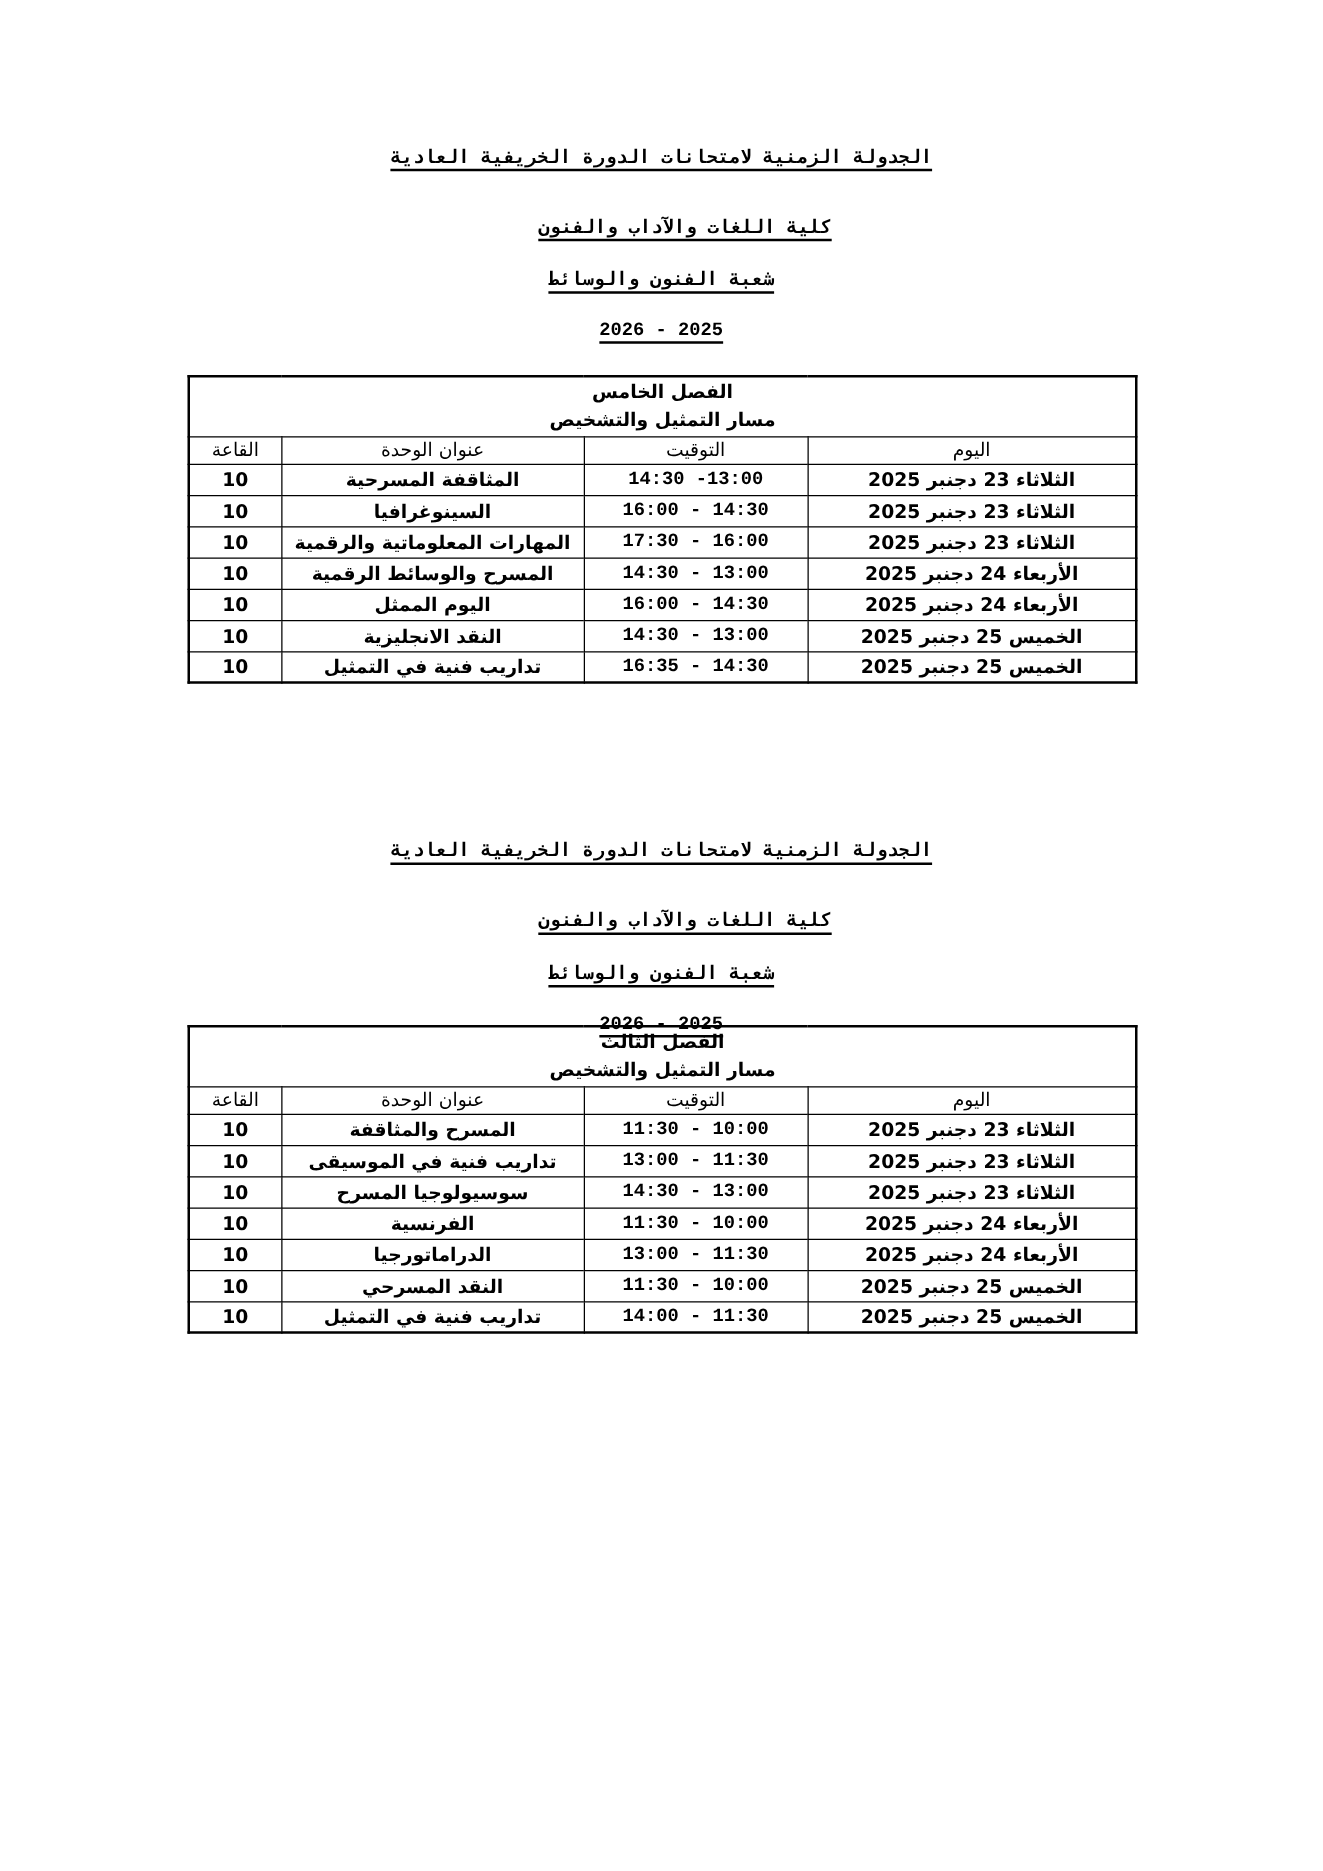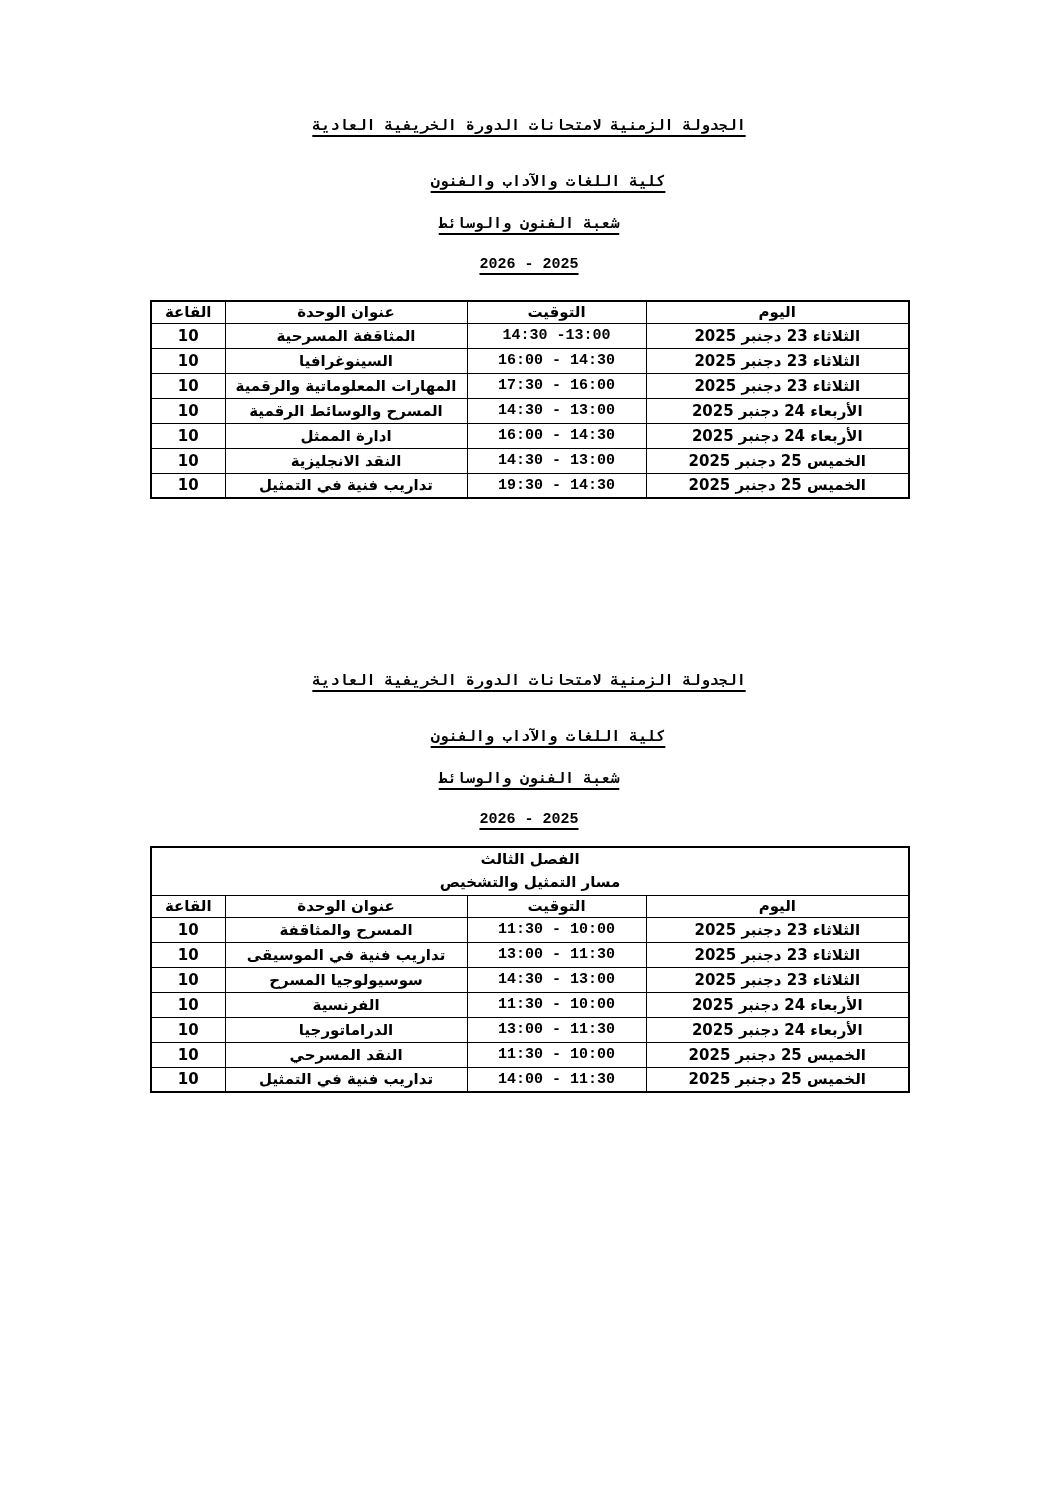--- a/index.html
+++ b/index.html
@@ -48,46 +48,52 @@
     border: 1.5px solid #000000;
     text-align: center;
     vertical-align: middle;
     padding: 0;
     font-size: 15px;
     overflow: hidden;
     white-space: nowrap;
   }
   .caption-cell { height: 48px; }
   .caption-cell .cap-line { line-height: 23px; font-size: 15px; }
-  tr.cols th { height: 22px; font-weight: bold; }
+  tr.cols th { height: 22px; font-weight: normal; }
   tbody td { height: 25px; }
   td.time-cell { direction: ltr; font-family: Liberation Mono, monospace; }
   #titles-1 { top: 116px; }
   #table-1  { top: 300px; }
   #titles-2 { top: 671px; }
-  #table-2  { top: 846px; }
+  #table-2  { top: 820px; }
 </style>
 </head>
 <body>
 
 <div class="titles" id="titles-1">
   <div class="title sp-a">الجدولة الزمنية لامتحانات الدورة الخريفية العادية</div>
   <div class="title sp-b">كلية اللغات والآداب والفنون</div>
   <div class="title sp-c">شعبة الفنون والوسائط</div>
   <div class="title ltr">2026 - 2025</div>
 </div>
 
 <table class="schedule" id="table-1">
   <colgroup>
     <col style="width:263px">
       <col style="width:179px">
       <col style="width:242px">
       <col style="width:74px">
   </colgroup>
   <thead>
+    <tr>
+      <td colspan="4" class="caption-cell">
+        <div class="cap-line">الفصل الخامس</div>
+        <div class="cap-line">مسار التمثيل والتشخيص</div>
+      </td>
+    </tr>
     <tr class="cols">
       <th>اليوم</th>
       <th>التوقيت</th>
       <th>عنوان الوحدة</th>
       <th>القاعة</th>
     </tr>
   </thead>
   <tbody>
     <tr>
       <td>الثلاثاء 23 دجنبر 2025</td>
@@ -109,32 +115,32 @@
     </tr>
     <tr>
       <td>الأربعاء 24 دجنبر 2025</td>
       <td class="time-cell">14:30 - 13:00</td>
       <td>المسرح والوسائط الرقمية</td>
       <td>10</td>
     </tr>
     <tr>
       <td>الأربعاء 24 دجنبر 2025</td>
       <td class="time-cell">16:00 - 14:30</td>
-      <td>ادارة الممثل</td>
+      <td>اليوم الممثل</td>
       <td>10</td>
     </tr>
     <tr>
       <td>الخميس 25 دجنبر 2025</td>
       <td class="time-cell">14:30 - 13:00</td>
       <td>النقد الانجليزية</td>
       <td>10</td>
     </tr>
     <tr>
       <td>الخميس 25 دجنبر 2025</td>
-      <td class="time-cell">19:30 - 14:30</td>
+      <td class="time-cell">16:35 - 14:30</td>
       <td>تداريب فنية في التمثيل</td>
       <td>10</td>
     </tr>
   </tbody>
 </table>
 
 <div class="titles" id="titles-2">
   <div class="title sp-a">الجدولة الزمنية لامتحانات الدورة الخريفية العادية</div>
   <div class="title sp-b">كلية اللغات والآداب والفنون</div>
   <div class="title sp-c">شعبة الفنون والوسائط</div>

